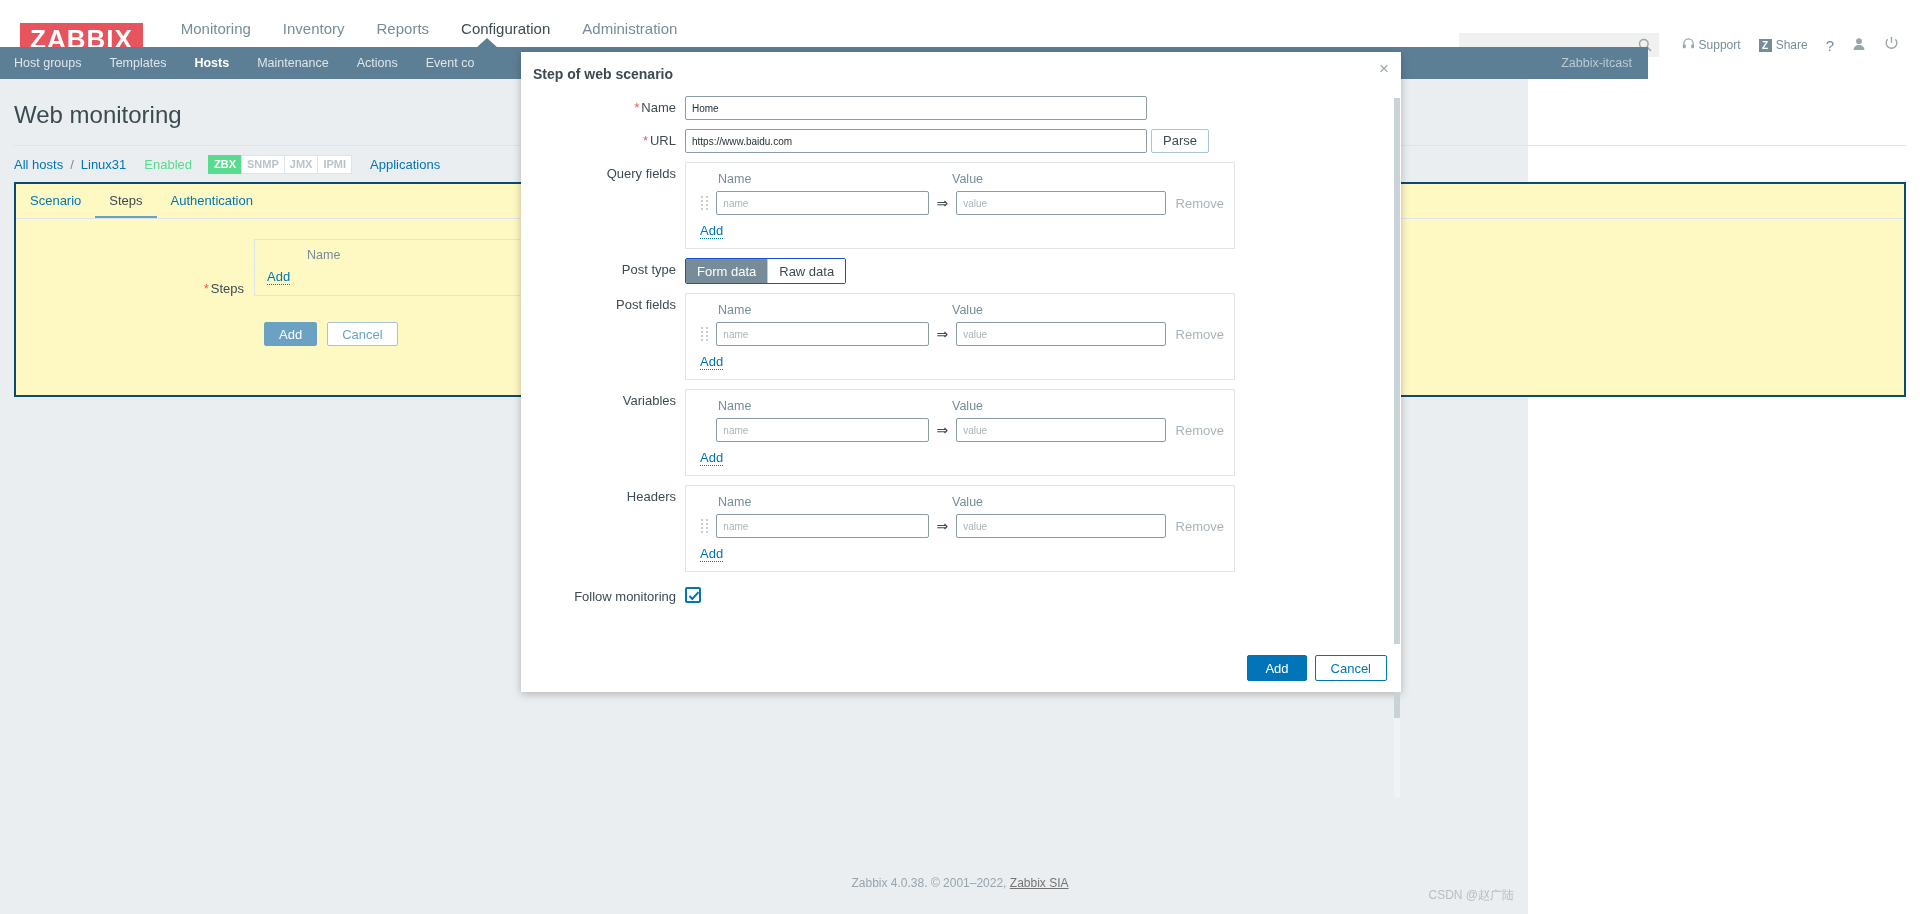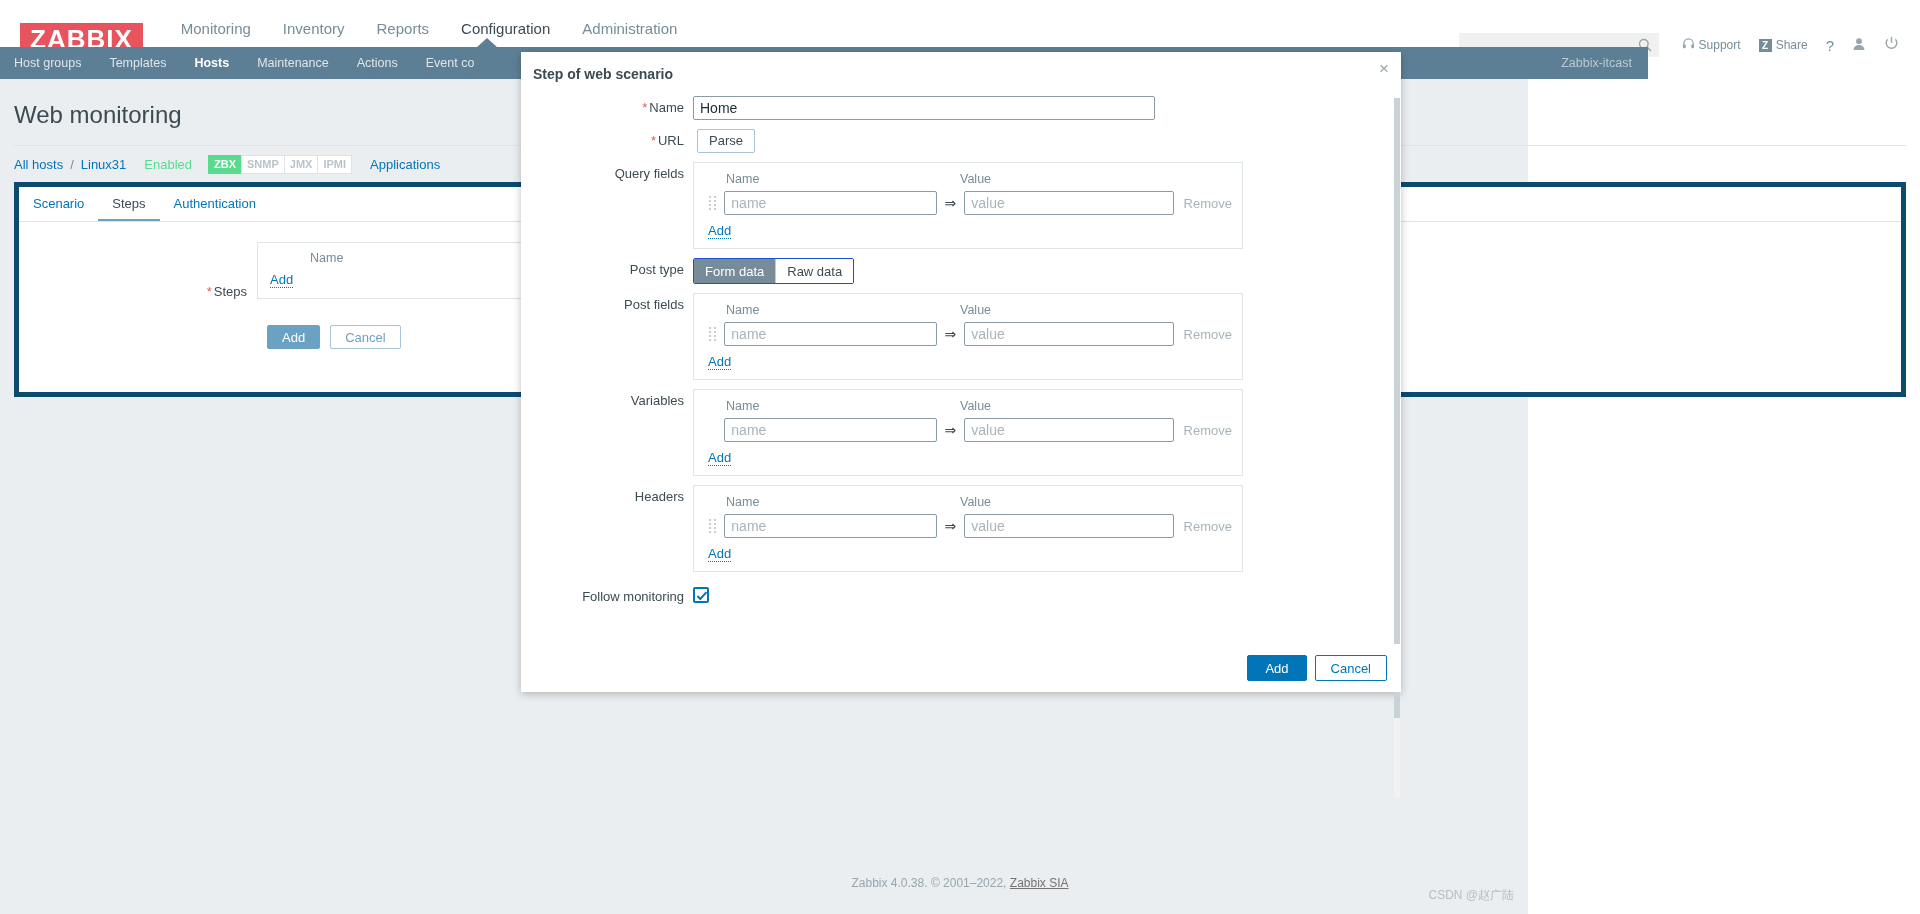--- a/index.html
+++ b/index.html
@@ -131,22 +131,22 @@
     background: #fff;
     line-height: 13px;
   }
   .tag:last-child { border-right: 1px solid #dfe4e7; }
   .tag.active { background: #59db8f; color: #fff; border-color: #59db8f; }
   .bc-apps { color: #0275b8; margin-left: 18px; cursor: pointer; }
 
   .panel {
     position: absolute; top: 103px; left: 14px;
     width: 1892px; min-height: 215px;
-    background: #ffffff;
-    border: 5px solid #0c4a6e;
+    background: #fef9c3;
+    border: 2px solid #0c4a6e;
   }
   .tabs { display: flex; border-bottom: 1px solid #dfe4e7; height: 35px; }
   .tab {
     padding: 0 14px; line-height: 33px; font-size: 13px;
     color: #0275b8; cursor: pointer;
     border-bottom: 2px solid transparent;
   }
   .tab.selected { color: #3c4b52; border-bottom: 2px solid #6ba2c4; }
 
   .formrow {
@@ -199,31 +199,31 @@
     height: 44px; padding: 14px 0 0 12px;
     font-size: 14px; font-weight: bold; color: #3c4b52;
   }
   .modal-close {
     position: absolute; top: 8px; right: 12px;
     color: #9aa8b0; font-size: 17px; cursor: pointer; line-height: 1;
   }
   .modal-body {
     position: absolute; top: 44px; left: 0; right: 0; bottom: 48px;
     overflow: hidden;
-    padding-left: 12px;
+    padding-left: 4px;
   }
   .mrow { display: flex; align-items: flex-start; margin-bottom: 9px; }
   .mlabel {
     width: 160px; text-align: right; padding-right: 9px;
     font-size: 13px; color: #3c4b52; padding-top: 4px;
     flex: none;
   }
   .inp {
     border: 1px solid #8a9ba6;
-    height: 24px; font-size: 14px; padding: 0 6px;
+    height: 24px; font-size: 10px; padding: 0 6px;
     color: #1f2c33; background: #fff; outline: none;
     font-family: "Liberation Sans", sans-serif;
     border-radius: 2px;
   }
   .inp::placeholder { color: #a9b4ba; }
   .inp-wide { width: 462px; }
   .inp-url { width: 462px; }
   .parse-btn {
     margin-left: 4px; height: 24px; line-height: 22px;
     border: 1px solid #a7c4d6; background: #fff; color: #3c4b52;
@@ -426,20 +426,21 @@
         <div class="mlabel">
           <span class="req">*</span><span>Name</span>
         </div>
         <input class="inp inp-wide" value="Home" style="">
       </div>
 
       <div class="mrow">
         <div class="mlabel">
           <span class="req">*</span><span>URL</span>
         </div>
+        <input class="inp inp-url" value="https://www.baidu.com" style="">
         <button class="parse-btn">Parse</button>
       </div>
 
       <div class="mrow">
         <div class="mlabel">Query fields</div>
         <div class="fieldset">
           <div class="fs-head">
             <div class="c1">Name</div>
             <div class="c2">Value</div>
           </div>

